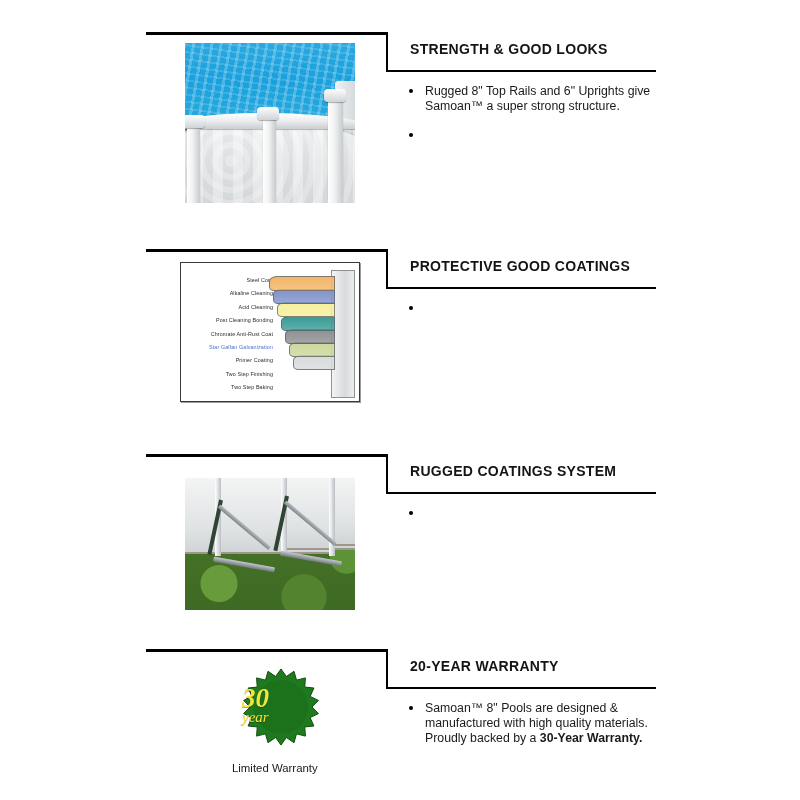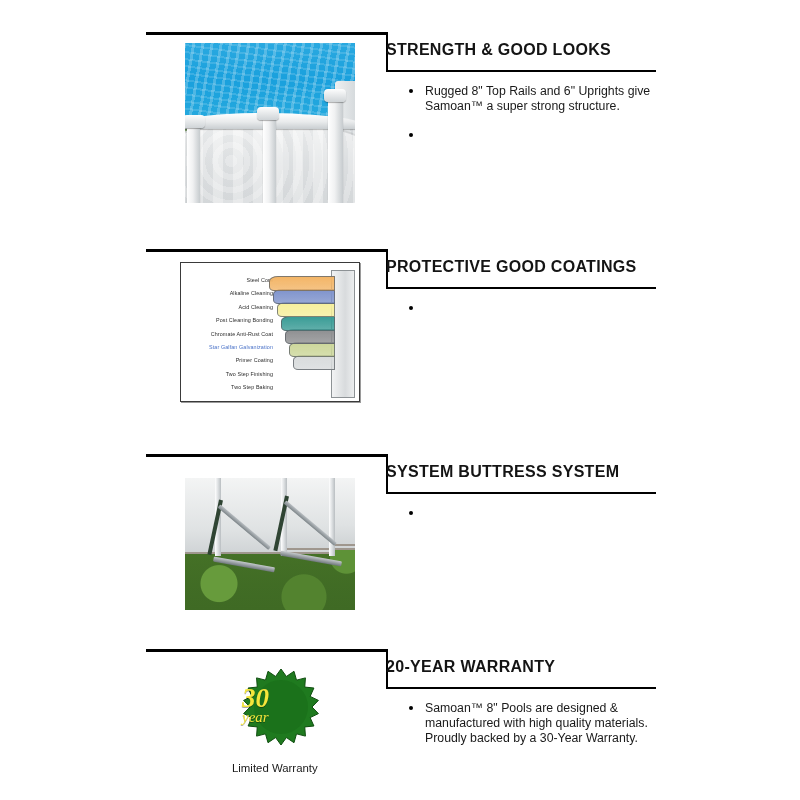--- a/index.html
+++ b/index.html
@@ -57,23 +57,23 @@
     position: absolute;
     left: 240px;
     top: 38px;
     width: 270px;
     height: 2px;
     background: #000000;
   }
 
   .feature-title {
     position: absolute;
-    left: 386px;
+    left: 410px;
     top: 9px;
-    font-size: 16px;
+    font-size: 14px;
     font-weight: bold;
     letter-spacing: 0.3px;
     color: #141414;
     white-space: nowrap;
   }
 
   .bullets {
     position: absolute;
     left: 406px;
     top: 52px;
@@ -90,21 +90,21 @@
   .bullet:last-child { margin-bottom: 0; }
   .bullet .dot {
     position: absolute;
     left: 3px;
     top: 5px;
     width: 4px;
     height: 4px;
     border-radius: 50%;
     background: #000000;
   }
-  .bullet b { font-weight: normal; }
+  .bullet b { font-weight: bold; }
 
   
   .photo-pool {
     position: absolute;
     left: 185px;
     top: 43px;
     width: 170px;
     height: 160px;
     overflow: hidden;
     background: #3f6d2a;
@@ -401,21 +401,21 @@
         </div>
     </div>
   </div>
 
   <div class="feature" style="top:454px;">
     <div class="bracket">
       <div class="rule-top"></div>
       <div class="rule-vert"></div>
       <div class="rule-bottom"></div>
     </div>
-    <div class="feature-title">SYSTEM BUTTRESS SYSTEM</div>
+    <div class="feature-title">RUGGED COATINGS SYSTEM</div>
     <div class="bullets">
       <div class="bullet">
         <span class="dot"></span>
       </div>
     </div>
   </div>
 
   <div class="photo-buttress">
     <div class="bt-grass"></div>
     <div class="bt-wall"></div>

